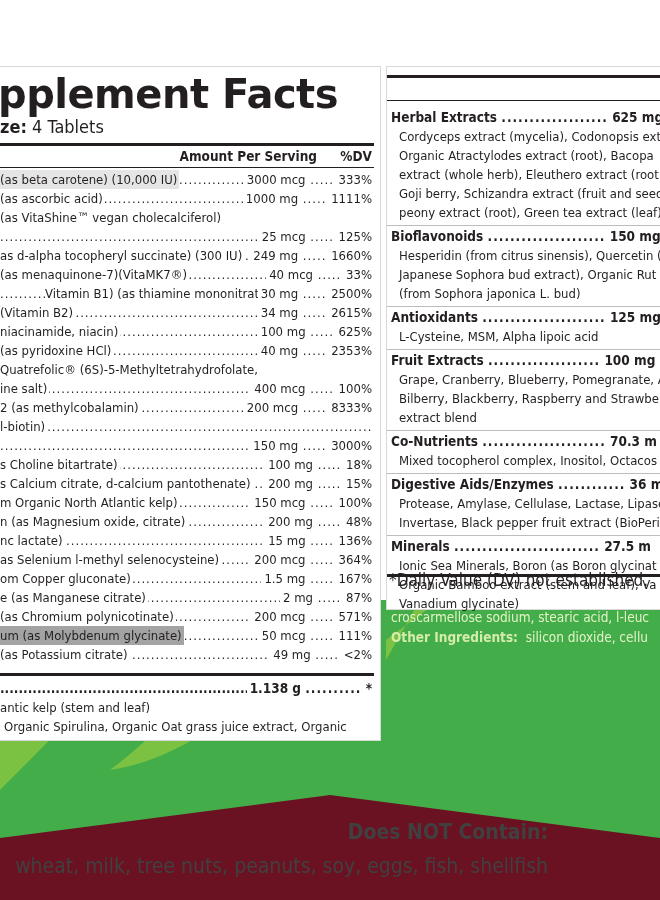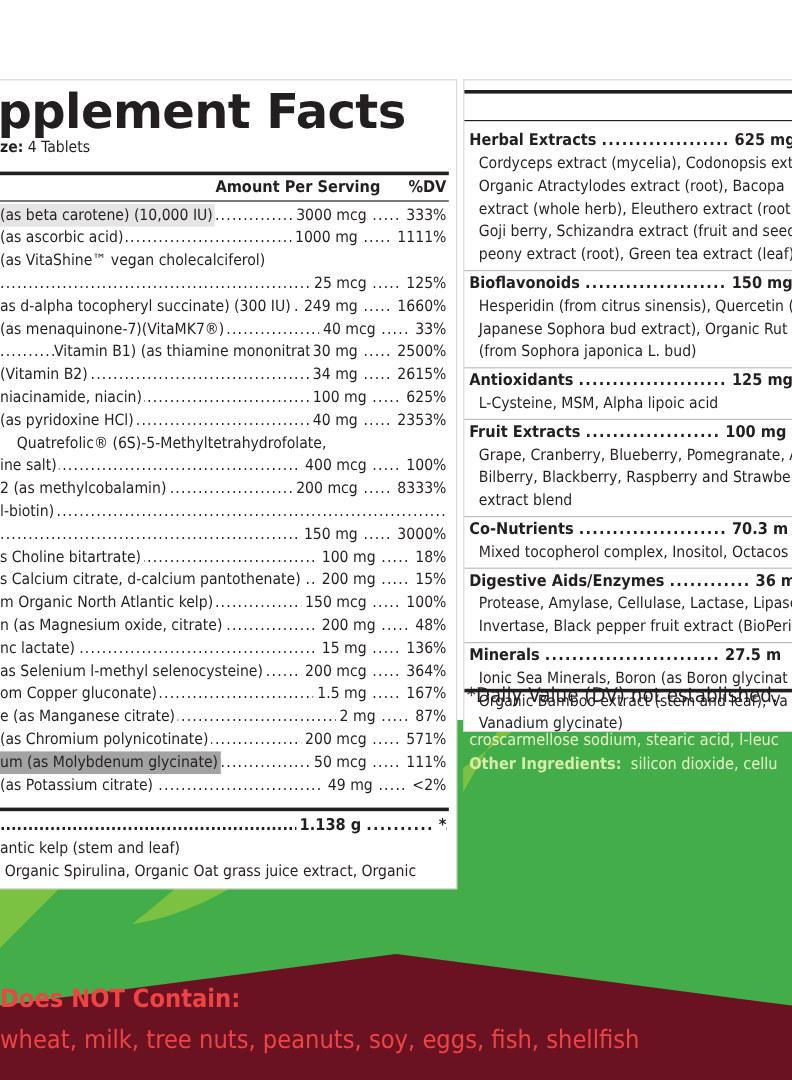--- a/index.html
+++ b/index.html
@@ -22,21 +22,21 @@
   }
   .left-panel { left: -1px; top: 66px; width: 380px; height: 673px; }
   .right-panel { left: 386px; top: 66px; width: 280px; height: 542px; border-right: none; }
 
   .title {
     position: absolute; left: -2px; top: 4px;
     font-family: "DejaVu Sans", sans-serif; font-weight: bold;
     font-size: 40px; letter-spacing: -0.5px; color: #231f20; white-space: nowrap;
   }
   .serving {
-    position: absolute; left: 0; top: 49px; font-size: 13px; white-space: nowrap;
+    position: absolute; left: 0; top: 49px; font-size: 18px; white-space: nowrap;
   }
   .serving b { font-weight: bold; }
   .thick-rule { position: absolute; left: 0; right: 6px; height: 3px; background: #231f20; }
   .thin-rule { position: absolute; left: 0; right: 6px; height: 1px; background: #231f20; }
   .head-row {
     position: absolute; left: 0; right: 8px; top: 81px; font-weight: bold; font-size: 13.5px;
   }
   .head-row .amt { position: absolute; right: 55px; }
   .head-row .dv { position: absolute; right: 0; }
 
@@ -63,21 +63,21 @@
   .sec-desc { font-size: 13px; line-height: 19px; padding-left: 8px; white-space: nowrap; overflow: hidden; }
   .r-bottom-rule { position: absolute; left: 0; right: 0; top: 507px; height: 3px; background: #231f20; }
   .footnote { position: absolute; left: 2px; top: 503px; font-size: 17px; white-space: nowrap; }
 
   .other-ingr {
     position: absolute; left: 391px; top: 607px; z-index: 3;
     color: #e5f3c8; font-size: 13.5px; line-height: 20px; white-space: nowrap;
   }
   .other-ingr b { font-weight: bold; color: #d6ecaa; }
 
-  .dnc { position: absolute; left: 0; width: 548px; z-index: 3; text-align: left; color: #ef4444; }
+  .dnc { position: absolute; left: 0; width: 548px; z-index: 3; text-align: right; color: #404040; }
   .dnc-title { top: 820px; font-weight: bold; font-size: 21px; }
   .dnc-list { top: 854px; font-size: 21px; }
 </style>
 </head>
 <body>
 
 <div class="bg-green"></div>
 <svg class="bg-svg" width="660" height="260" viewBox="0 0 660 260">
   <rect x="0" y="40" width="660" height="220" fill="#43ad49"></rect>
   <path d="M0 230 C 60 170, 110 120, 160 60 L 220 40 L 0 40 Z" fill="#7cc242"></path>
@@ -144,21 +144,21 @@
         <span class="dots">........................................................................................................................................................................................................</span>
         <span class="nm" style="background:#fff;padding-right:2px;">niacinamide, niacin)</span>
         <span class="amtv"><span>100 mg</span><span style="letter-spacing:1px;"> ..... </span><span>625%</span></span>
       </div>
       <div class="row">
         <span class="dots">........................................................................................................................................................................................................</span>
         <span class="nm" style="background:#fff;padding-right:2px;">(as pyridoxine HCl)</span>
         <span class="amtv"><span>40 mg</span><span style="letter-spacing:1px;"> ..... </span><span>2353%</span></span>
       </div>
       <div class="row">
-        <span class="nm" style="background:#fff;padding-right:2px;margin-left:14px;">Quatrefolic® (6S)-5-Methyltetrahydrofolate,</span>
+        <span class="nm" style="background:#fff;padding-right:2px;">Quatrefolic® (6S)-5-Methyltetrahydrofolate,</span>
       </div>
       <div class="row">
         <span class="dots">........................................................................................................................................................................................................</span>
         <span class="nm" style="background:#fff;padding-right:2px;">ine salt)</span>
         <span class="amtv"><span>400 mcg</span><span style="letter-spacing:1px;"> ..... </span><span>100%</span></span>
       </div>
       <div class="row">
         <span class="dots">........................................................................................................................................................................................................</span>
         <span class="nm" style="background:#fff;padding-right:2px;">2 (as methylcobalamin)</span>
         <span class="amtv"><span>200 mcg</span><span style="letter-spacing:1px;"> ..... </span><span>8333%</span></span>

